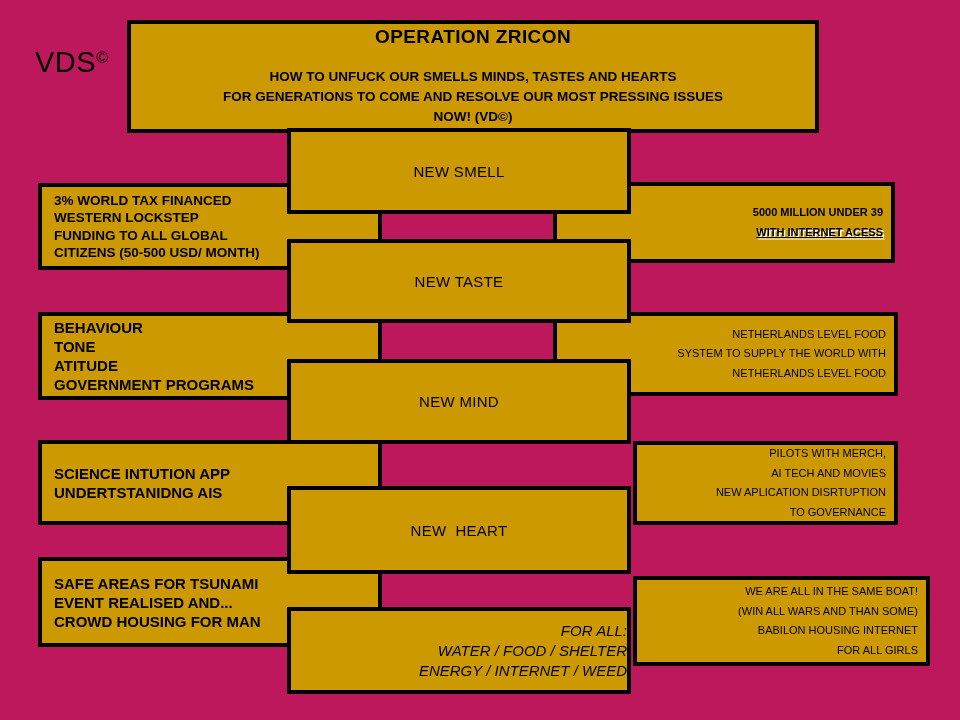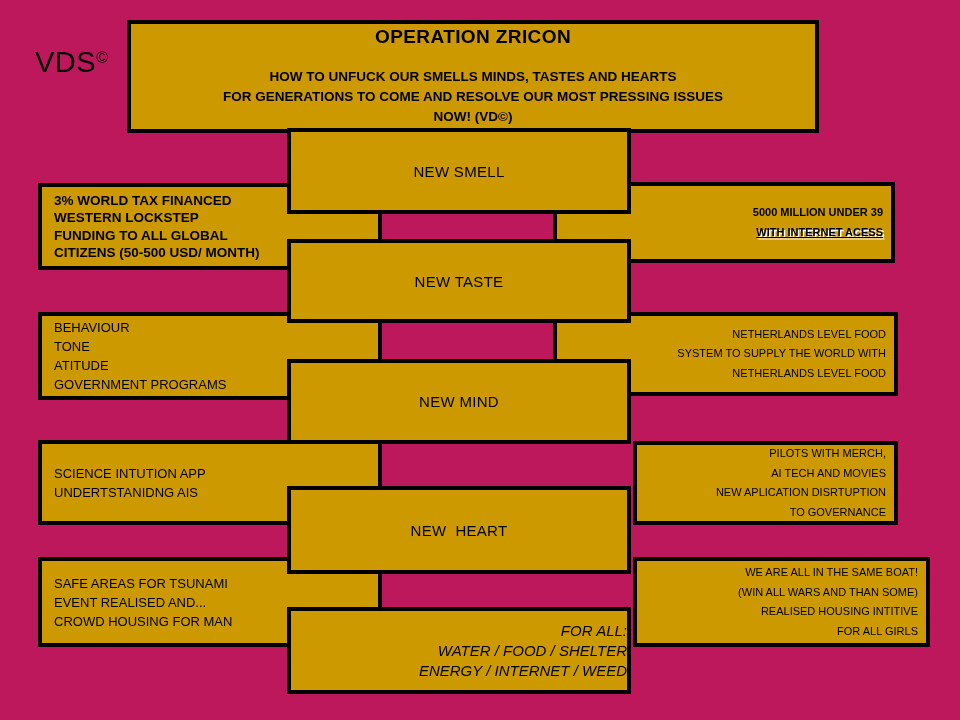--- a/index.html
+++ b/index.html
@@ -22,21 +22,21 @@
   .title-box .sub { font-size:13.5px; font-weight:bold; line-height:20px; }
 
   
   .watermark { position:absolute; left:35px; top:46px; font-size:29px; letter-spacing:0.5px; z-index:0; }
   .watermark sup { font-size:16px; vertical-align:9px; }
 
   
   .mid-label { align-items:center; text-align:center; font-size:15px; letter-spacing:0.3px; }
 
   
-  .left-box { padding-left:12px; font-size:13px; line-height:19px; }
+  .left-box { padding-left:12px; font-size:15px; line-height:19px;font-weight:bold; }
   .left-box.small-bold { font-size:13.5px; font-weight:bold; line-height:17.5px; }
 
   
   .right-box { align-items:flex-end; text-align:right; padding-right:8px; font-size:11px; line-height:19.5px; }
   .right-box.bold { font-weight:bold; }
   .link-line { text-decoration:underline; text-shadow:1.5px 1.5px 0 #FFFFFF; cursor:pointer; }
 
   
   .bottom-box { align-items:flex-end; text-align:center; font-size:15px; line-height:20px;font-style:italic; }
 </style>
@@ -102,20 +102,20 @@
     <span class="tl">NETHERLANDS LEVEL FOOD</span>
     <span class="tl">SYSTEM TO SUPPLY THE WORLD WITH</span>
     <span class="tl">NETHERLANDS LEVEL FOOD</span>
   </div>
   <div class="box side right-box" style="left:633px;top:441px;width:265px;height:84px">
     <span class="tl">PILOTS WITH MERCH,</span>
     <span class="tl">AI TECH AND MOVIES</span>
     <span class="tl">NEW APLICATION DISRTUPTION</span>
     <span class="tl">TO GOVERNANCE</span>
   </div>
-  <div class="box side right-box" style="left:633px;top:557px;width:297px;height:90px">
+  <div class="box side right-box" style="left:633px;top:576px;width:297px;height:90px">
     <span class="tl">WE ARE ALL IN THE SAME BOAT!</span>
     <span class="tl">(WIN ALL WARS AND THAN SOME)</span>
-    <span class="tl">REALISED HOUSING INTITIVE</span>
+    <span class="tl">BABILON HOUSING INTERNET</span>
     <span class="tl">FOR ALL GIRLS</span>
   </div>
 
 </div>
 
 </body></html>

